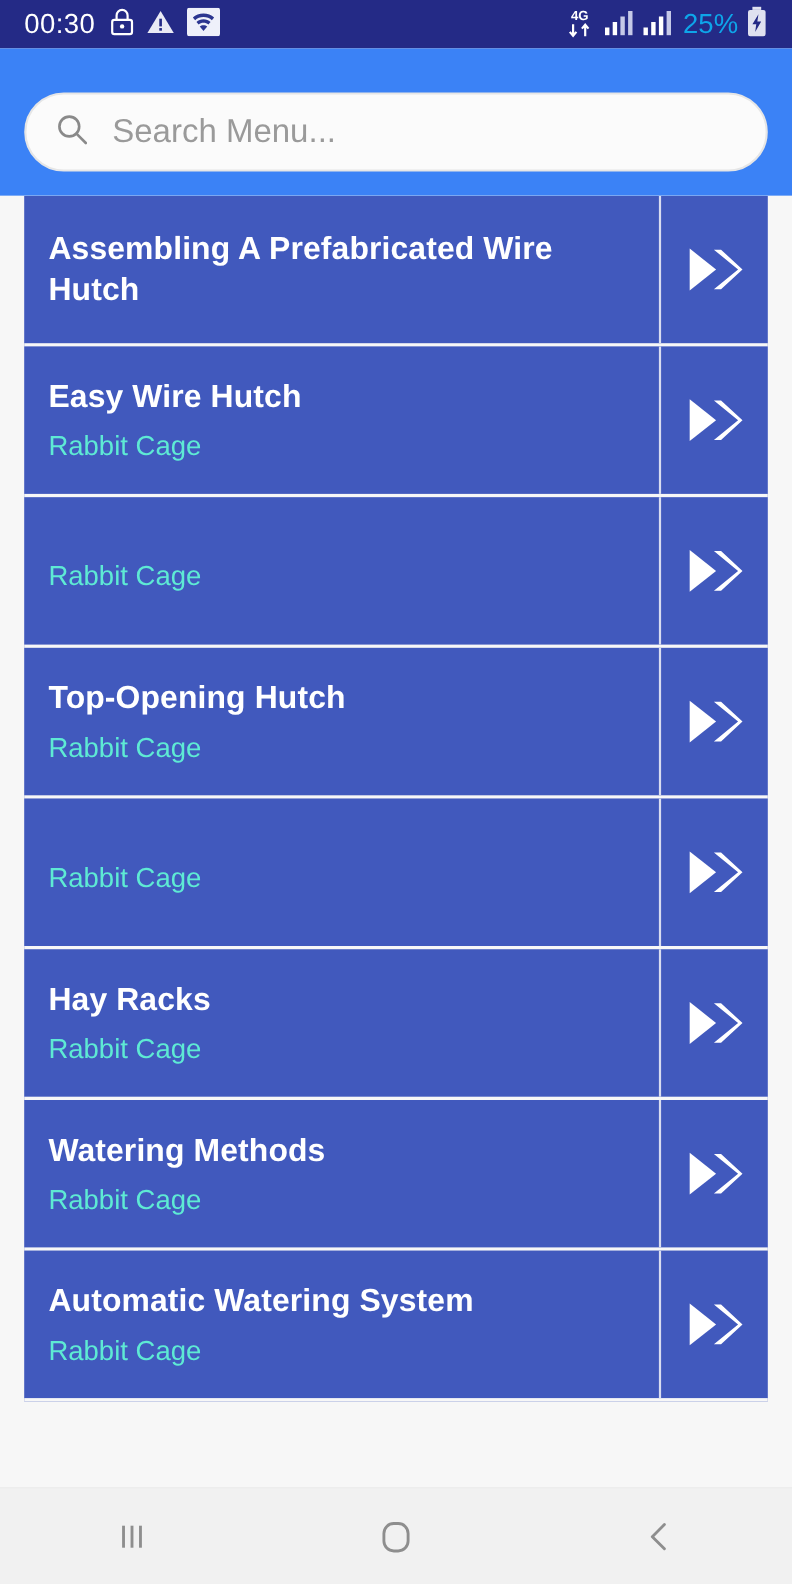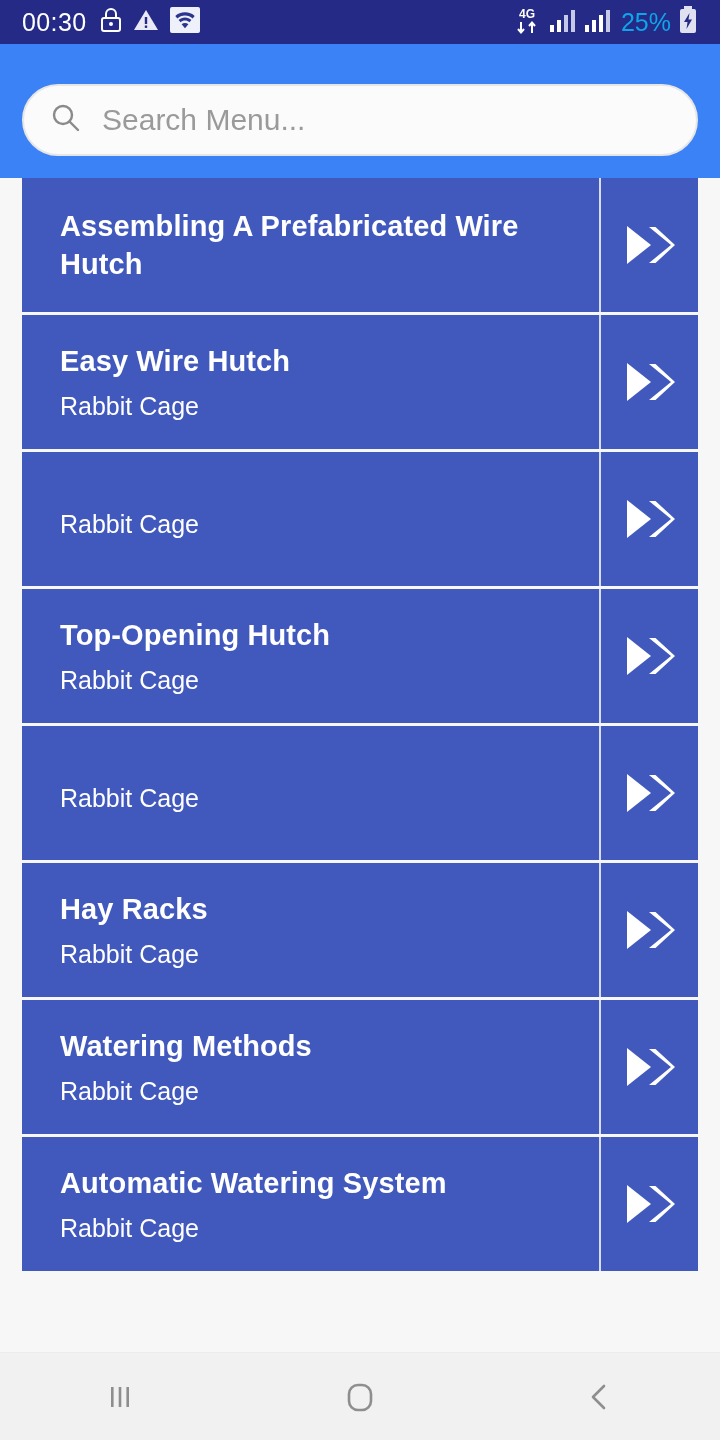--- a/index.html
+++ b/index.html
@@ -113,39 +113,38 @@
     overflow: hidden;
     padding: 0 22px;
     background: #f7f7f7;
   }
   .card {
     background: #4159bd;
     display: flex;
     align-items: stretch;
     border-bottom: 3px solid #f7f7f7;
     min-height: 137px;
-    padding-left: 16px;
   }
   .card-body {
     flex: 1 1 auto;
     display: flex;
     flex-direction: column;
     justify-content: center;
     padding: 18px 22px 18px 22px;
     border-right: 2px solid #d8dcf0;
   }
   .card-title {
     color: #ffffff;
     font-size: 29px;
     font-weight: bold;
     line-height: 1.32;
     letter-spacing: .1px;
   }
   .card-sub {
-    color: #ffffff;
+    color: #5eead4;
     font-size: 25px;
     font-weight: 400;
     line-height: 1.3;
     margin-top: 10px;
   }
   .card-sub:empty { display: none; }
   .card-action {
     flex: 0 0 97px;
     display: flex;
     align-items: center;

